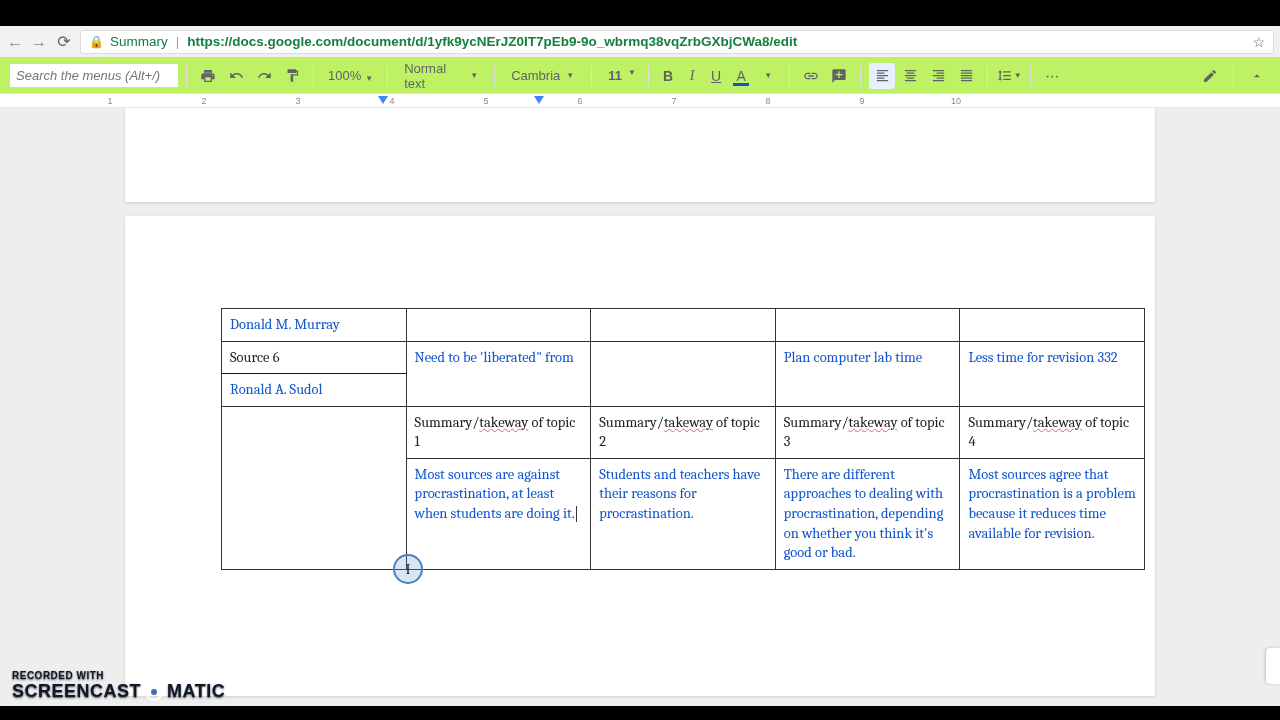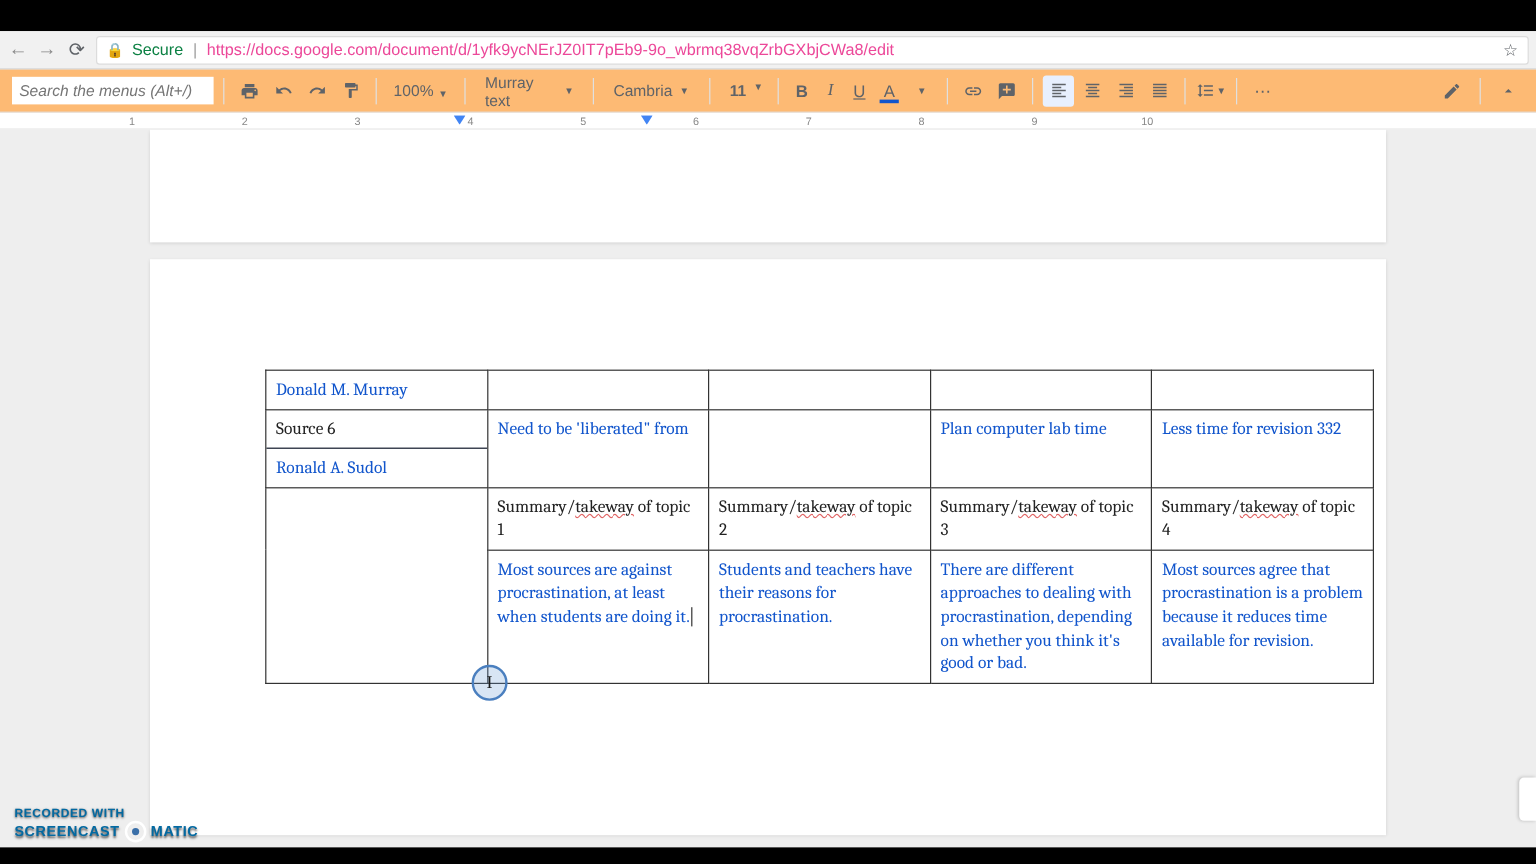--- a/index.html
+++ b/index.html
@@ -29,26 +29,26 @@
       display: flex;
       align-items: center;
       padding: 0 8px;
       gap: 6px;
       font-size: 13.5px;
       color: #333;
     }
     .lock-icon { color: #0b8043; font-size: 12px; }
     .secure { color: #0b8043; }
     .url-sep { color: #9e9e9e; margin: 0 2px; }
-    .url-text { color: #ec4899; }
+    .url-text { color: #15803d; font-weight: bold; }
     .star { color: #5f6368; font-size: 14px; margin-left: auto; }
     
     .toolbar {
       height: 36px;
-      background: #fdba74;
+      background: #bef264;
       border-bottom: 1px solid #e0e0e0;
       display: flex;
       align-items: center;
       padding: 0 10px;
       gap: 2px;
     }
     .menu-search {
       width: 168px;
       font-size: 13px;
       color: #888;
@@ -147,25 +147,25 @@
       color: #1a1a1a;
       font-family: Georgia;
       font-size: 15px;
     }
     
     .watermark {
       position: absolute;
       left: 12px;
       bottom: 18px;
       font-family: Arial Black, Arial, sans-serif;
-      color: #0369a1;
+      color: #0f172a;
       text-shadow: 0 1px 2px rgba(0,0,0,0.7);
     }
     .wm-small { font-size: 10px; letter-spacing: 0.5px; font-weight: 600; }
-    .wm-big { font-size: 12px; letter-spacing: 0.5px; font-weight: 800; display: flex; align-items: center; gap: 4px; }
+    .wm-big { font-size: 18px; letter-spacing: 0.5px; font-weight: 800; display: flex; align-items: center; gap: 4px; }
     .wm-circle { width: 18px; height: 18px; border: 2px solid #fff; border-radius: 50%; display: inline-flex; align-items: center; justify-content: center; }
     .wm-dot { width: 6px; height: 6px; background: #3a6fa8; border-radius: 50%; }
     
     .float-right {
       position: absolute;
       right: 0;
       bottom: 22px;
       width: 14px; height: 36px;
       background: #fff;
       border-radius: 4px 0 0 4px;
@@ -176,21 +176,21 @@
 <body>
 
 <div class="letterbox-top"></div>
 
 <div class="browser-bar">
   <span class="nav-arrow">←</span>
   <span class="nav-arrow">→</span>
   <span class="reload">⟳</span>
   <div class="url-wrap">
     <span class="lock-icon">🔒</span>
-    <span class="secure">Secure</span>
+    <span class="secure">Summary</span>
     <span class="url-sep">|</span>
     <span class="url-text">https://docs.google.com/document/d/1yfk9ycNErJZ0IT7pEb9-9o_wbrmq38vqZrbGXbjCWa8/edit</span>
     <span class="star">☆</span>
   </div>
 </div>
 
 <div class="toolbar">
   <input class="menu-search" placeholder="Search the menus (Alt+/)" style="">
   <span class="tb-sep"></span>
   <span class="tb-btn">
@@ -213,21 +213,21 @@
         <path d="M18 4V3c0-.55-.45-1-1-1H5c-.55 0-1 .45-1 1v4c0 .55.45 1 1 1h12c.55 0 1-.45 1-1V6h1v4H9v11c0 .55.45 1 1 1h2c.55 0 1-.45 1-1v-9h8V4h-3z"></path>
       </svg>
   </span>
   <span class="tb-sep"></span>
   <span class="zoom">
     <span>100%</span>
     <span class="dd-arrow">▼</span>
   </span>
   <span class="tb-sep"></span>
   <span class="styles">
-    <span>Murray text</span>
+    <span>Normal text</span>
     <span class="dd-arrow">▼</span>
   </span>
   <span class="tb-sep"></span>
   <span class="font">
     <span>Cambria</span>
     <span class="dd-arrow">▼</span>
   </span>
   <span class="tb-sep"></span>
   <span class="size">
     <span>11</span>

